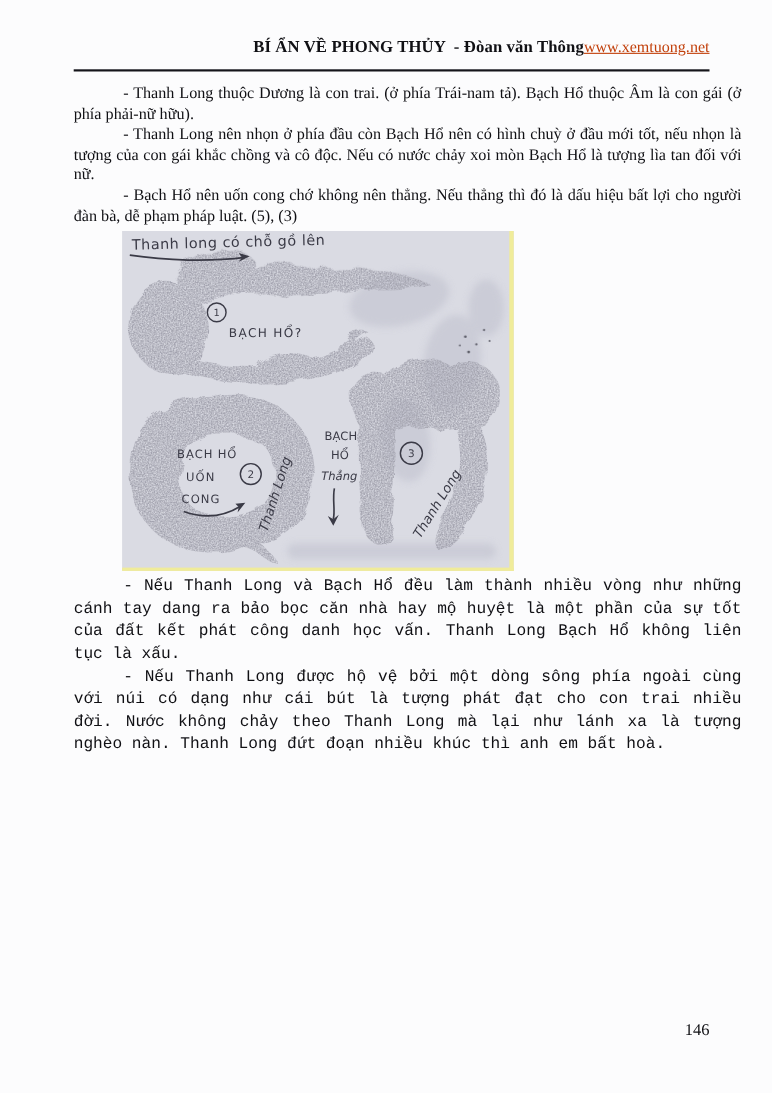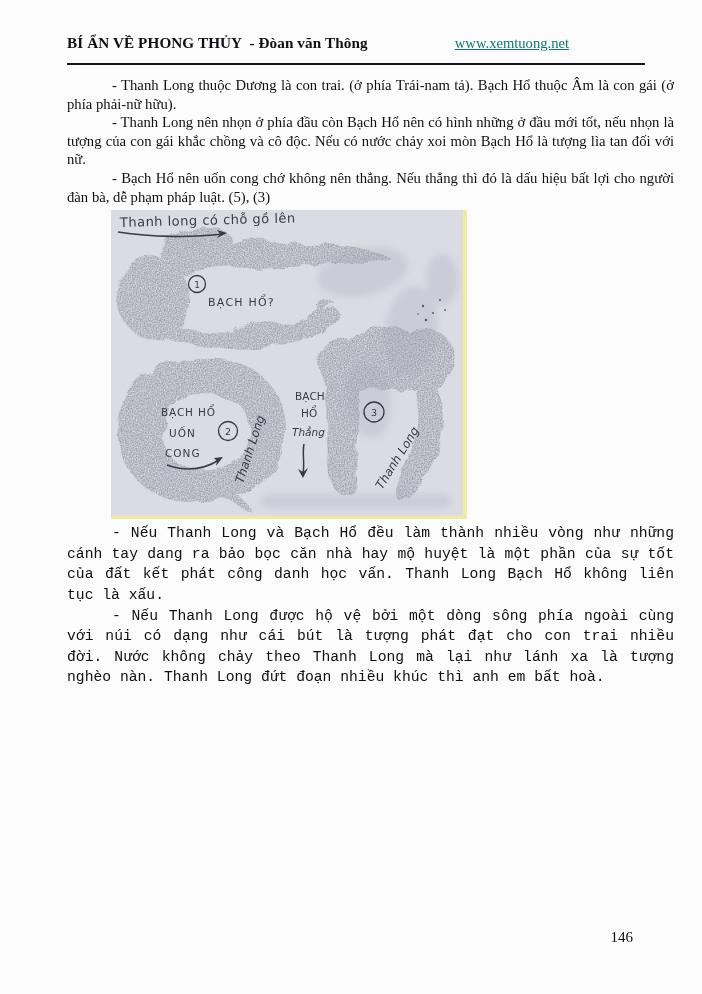--- a/index.html
+++ b/index.html
@@ -1,52 +1,52 @@
 <!DOCTYPE html>
 <html><head>
 <meta charset="utf-8">
 <style>
   html,body { margin:0; padding:0; background:#ffffff; }
   .page {
     position:relative; width:702px; height:994px; overflow:hidden;
     background:#fcfcfd; color:#101014;
     font-family:"Liberation Serif", serif;
   }
-  .hdr { display:flex; justify-content:space-between; align-items:baseline; padding:34px 88px 0 67px; }
+  .hdr { display:flex; justify-content:flex-end; align-items:baseline; padding:34px 57px 0 67px; }
   .book-title { font-weight:bold; font-size:15.2px; letter-spacing:0.1px; white-space:pre; }
-  .site-link { color:#0f766e; font-size:14.6px; text-decoration:underline; margin-right:45px; cursor:pointer; }
+  .site-link { color:#c2410c; font-size:14.6px; text-decoration:underline; cursor:pointer; }
   .header-rule { border:none; border-top:2px solid #15151a; margin:11px 57px 0 67px; }
   .body-text { margin:11px 28px 0 67px; }
   .body-text p { margin:0; text-indent:45px; text-align:justify; font-size:14.7px; }
   .upper { line-height:18.6px; }
   .lower { line-height:20.6px;font-family:Liberation Mono, monospace; }
   .scan {
     margin:4px 0 4px 44px; width:352px; height:306px;
     background:#dadbe3;
     border-right:4px solid #f0ec9a; border-bottom:3px solid #f0ec9a;
     position:relative;
   }
   .scan svg { display:block; width:352px; height:306px; }
   .hand { font-family:"DejaVu Sans", sans-serif; fill:#3a3a46; }
-  .page-number { position:absolute; top:929px; right:69px; font-size:15px; }
+  .page-number { position:absolute; top:929px; right:57px; font-size:15px; }
 </style>
 </head>
 <body>
 
 <div class="page">
 
   <div class="hdr">
     <span class="book-title">BÍ ẨN VỀ PHONG THỦY  - Đòan văn Thông</span>
     <a class="site-link">www.xemtuong.net</a>
   </div>
   <hr class="header-rule">
 
   <div class="body-text">
     <p class="upper">- Thanh Long thuộc Dương là con trai. (ở phía Trái-nam tả). Bạch Hổ thuộc Âm là con gái (ở phía phải-nữ hữu).</p>
-    <p class="upper">- Thanh Long nên nhọn ở phía đầu còn Bạch Hổ nên có hình những ở đầu mới tốt, nếu nhọn là tượng của con gái khắc chồng và cô độc. Nếu có nước chảy xoi mòn Bạch Hổ là tượng lìa tan đối với nữ.</p>
+    <p class="upper">- Thanh Long nên nhọn ở phía đầu còn Bạch Hổ nên có hình chuỳ ở đầu mới tốt, nếu nhọn là tượng của con gái khắc chồng và cô độc. Nếu có nước chảy xoi mòn Bạch Hổ là tượng lìa tan đối với nữ.</p>
     <p class="upper">- Bạch Hổ nên uốn cong chớ không nên thẳng. Nếu thẳng thì đó là dấu hiệu bất lợi cho người đàn bà, dễ phạm pháp luật. (5), (3)</p>
 
     <div class="scan">
       <svg viewBox="0 0 352 306">
         <defs>
           <filter id="pencil" x="-8%" y="-8%" width="116%" height="116%">
             <feTurbulence type="fractalNoise" baseFrequency="0.045" numOctaves="3" seed="11" result="warp"></feTurbulence>
             <feDisplacementMap in="SourceGraphic" in2="warp" scale="9" result="shape"></feDisplacementMap>
             <feTurbulence type="fractalNoise" baseFrequency="0.75" numOctaves="2" seed="4" result="tex"></feTurbulence>
             <feColorMatrix in="tex" type="matrix" values="0 0 0 0 0.37  0 0 0 0 0.37  0 0 0 0 0.43  0 0 0 1.7 -0.28" result="texc"></feColorMatrix>

